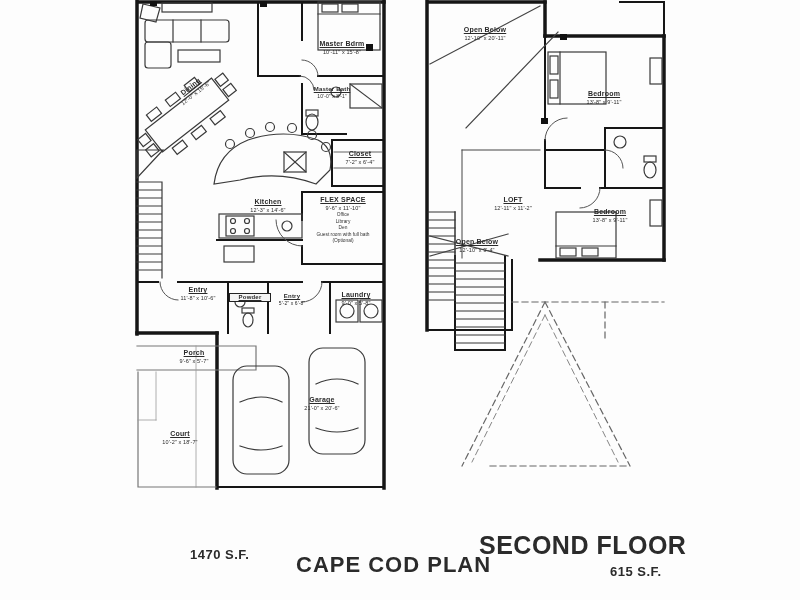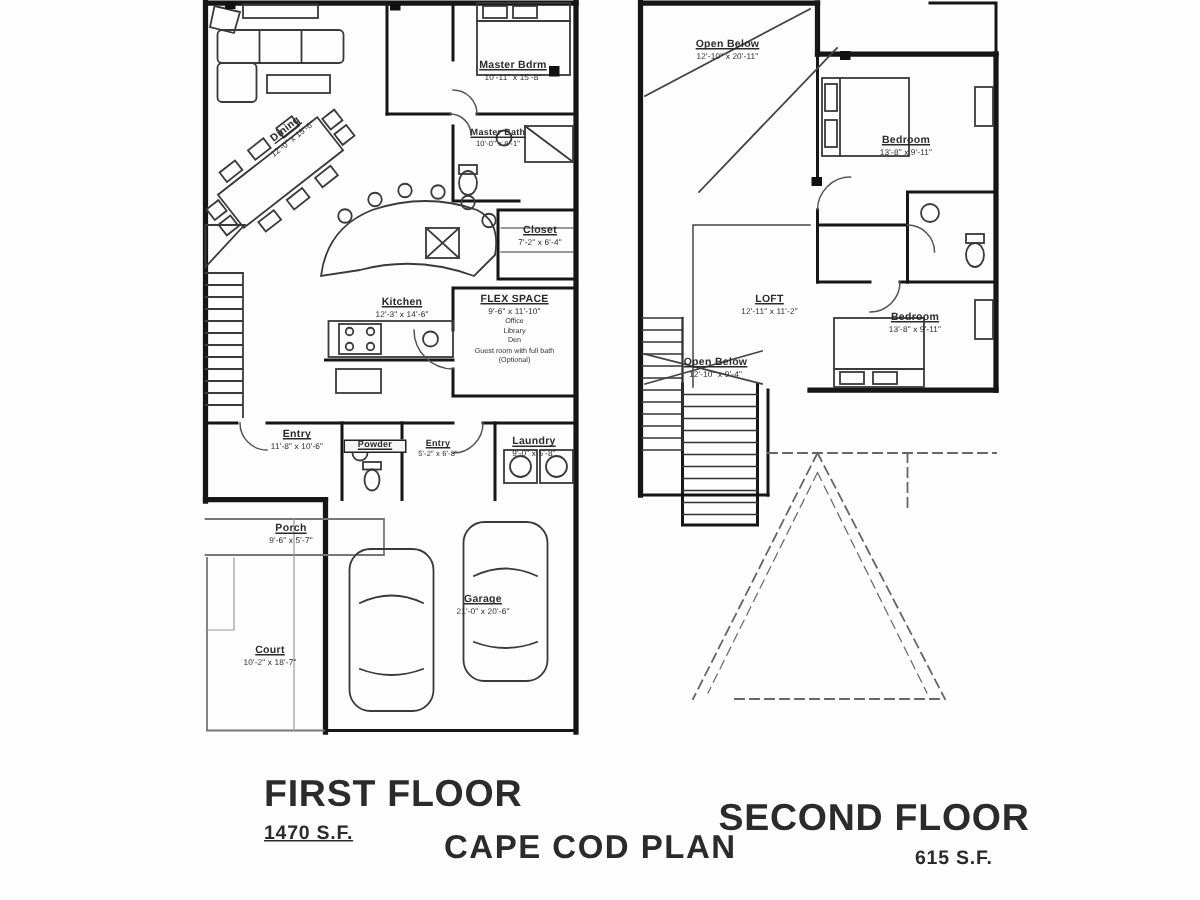--- a/index.html
+++ b/index.html
@@ -270,19 +270,18 @@
   </div>
   <div class="room-label" style="left:442px;top:238px;width:70px;">
     <div class="rn">Open Below</div>
     <div class="rd">12'-10" x 9'-4"</div>
   </div>
   <div class="room-label" style="left:572px;top:208px;width:76px;">
     <div class="rn">Bedroom</div>
     <div class="rd">13'-8" x 9'-11"</div>
   </div>
 
-  <div class="caption floor-title" style="left:176px;top:515px;">FIRST FLOOR</div>
-  <div class="caption floor-area" style="left:176px;top:547px;text-decoration:underline;">1470 S.F.</div>
+  <div class="caption floor-area" style="left:190px;top:547px;">1470 S.F.</div>
   <div class="caption floor-title" style="left:479px;top:515px;margin-top:16px;">SECOND FLOOR</div>
   <div class="caption floor-area" style="left:610px;top:564px;">615 S.F.</div>
   <div class="caption plan-title" style="left:296px;top:552px;">CAPE COD PLAN</div>
 
 </div>
 
 </body></html>

